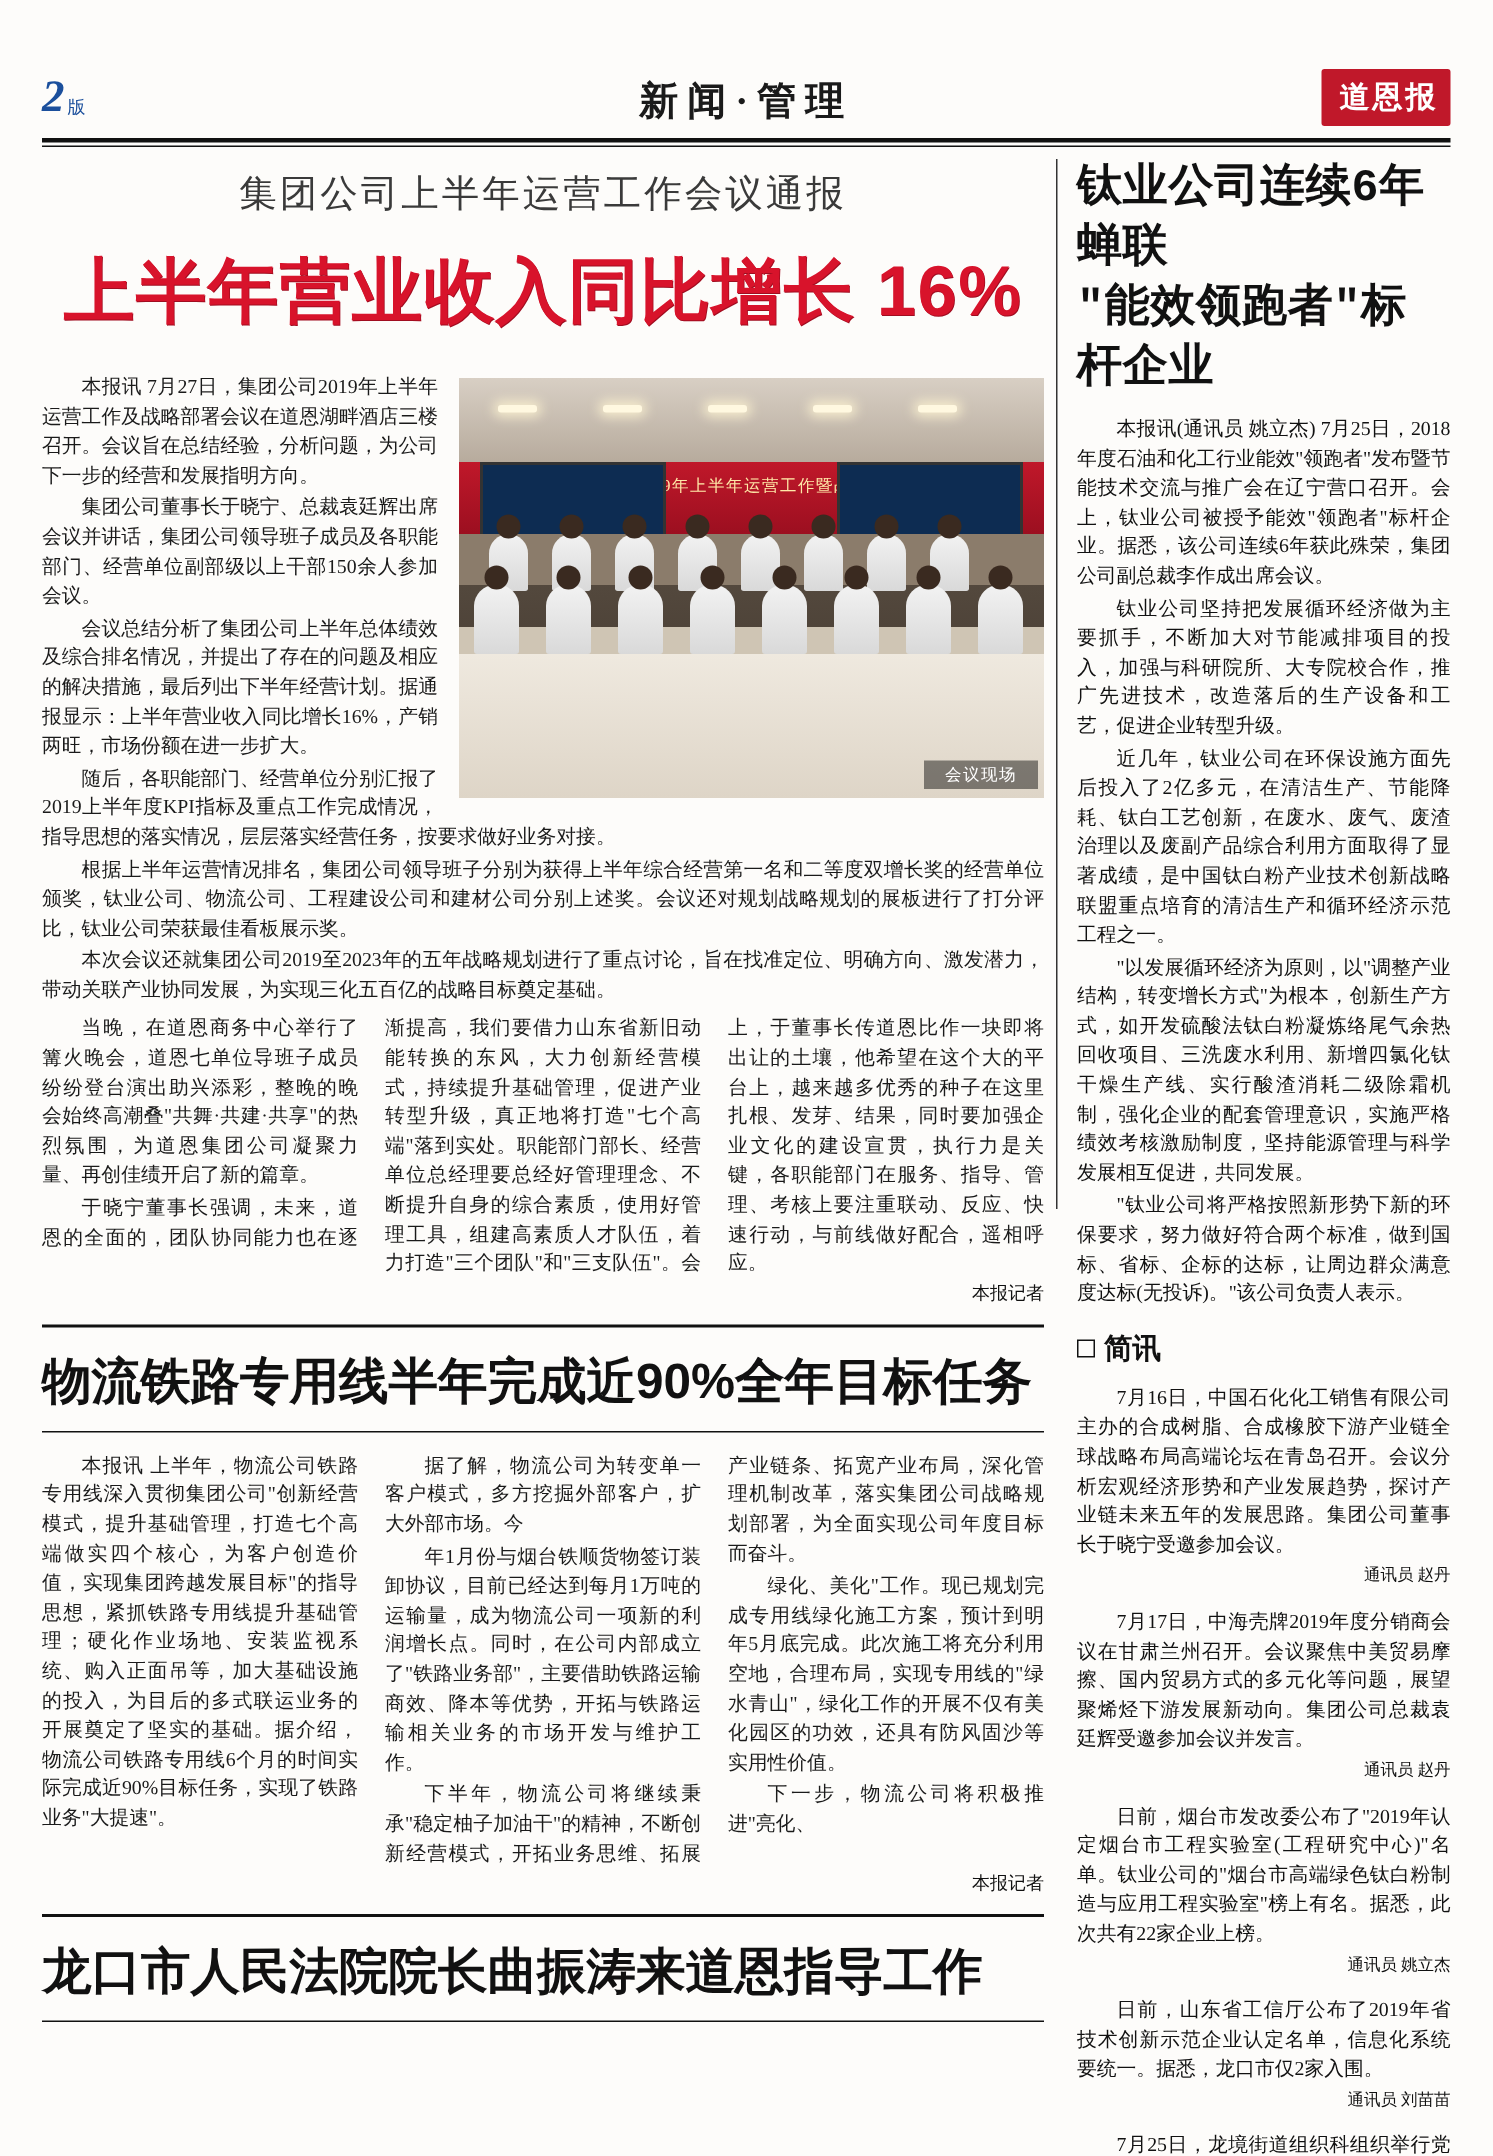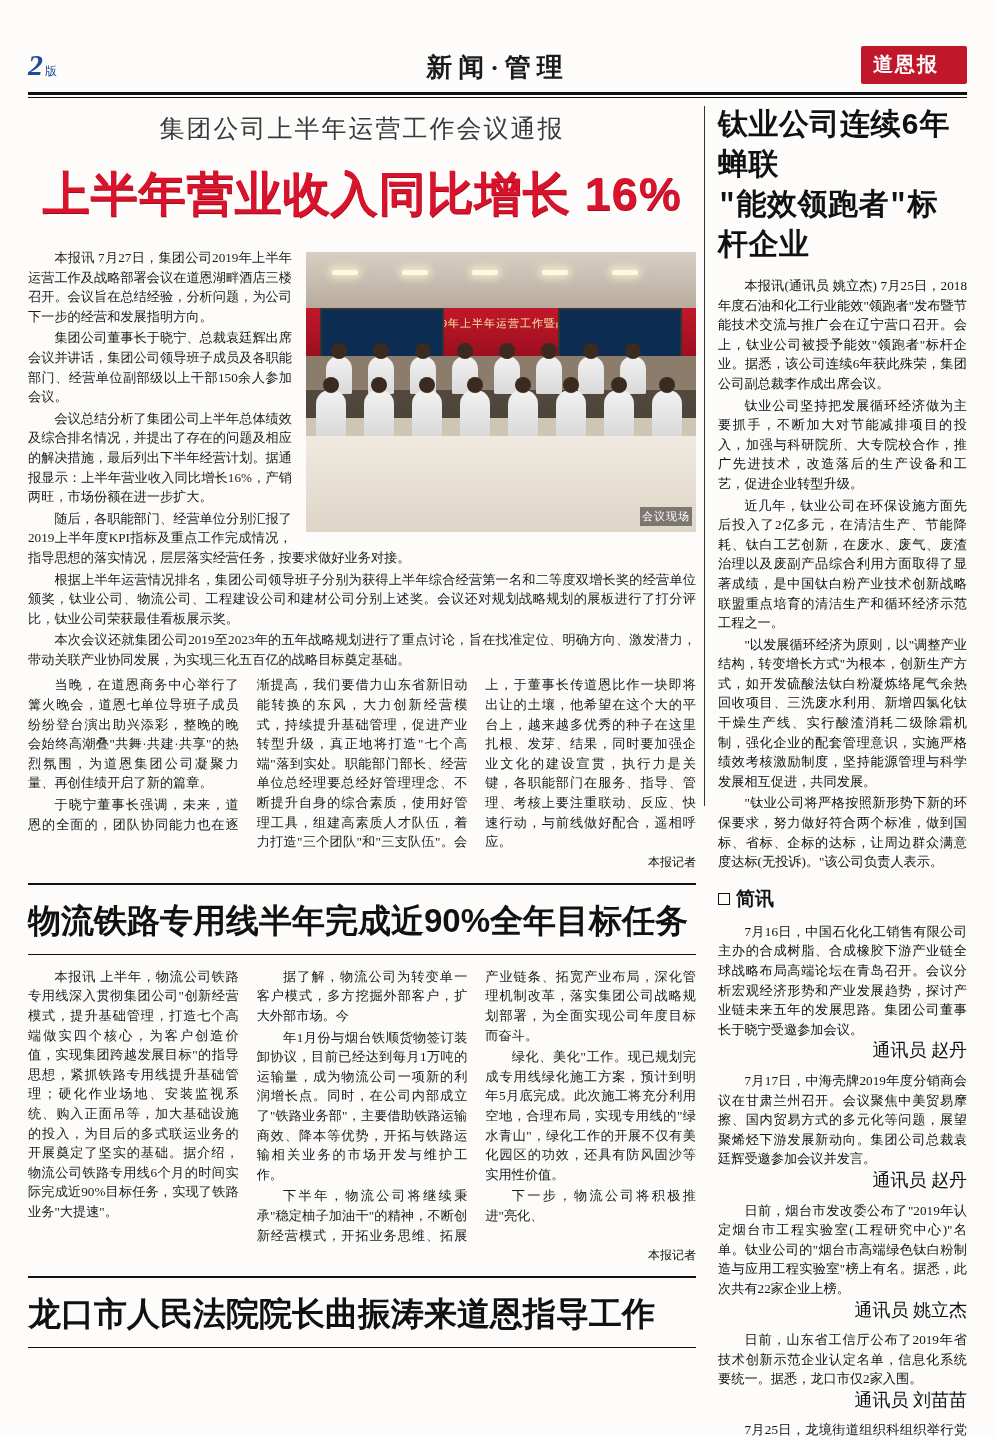--- a/index.html
+++ b/index.html
@@ -41,21 +41,21 @@
     font-family:"Liberation Serif",serif;
     font-weight:bold;
     color:#1a1a1a;
   }
   .masthead-logo{
     position:absolute;right:0;top:0;
     background:#c0182a;
     color:#fff;
     font-size:20px;font-weight:bold;
     letter-spacing:2px;
-    padding:5px 28px 6px 12px;
+    padding:5px 8px 6px 12px;
     border-radius:2px;
     font-family:"Liberation Serif",serif;
   }
   .rule-top{
     position:absolute;left:28px;right:28px;top:92px;
     height:3px;background:#111;
   }
   .rule-top:after{
     content:"";position:absolute;left:0;right:0;top:5px;height:1px;background:#111;
   }
@@ -139,21 +139,21 @@
   }
   .photo .person:before{
     content:"";position:absolute;left:50%;top:-13px;transform:translateX(-50%);
     width:16px;height:16px;border-radius:50%;background:#3a2a20;
   }
   .photo .person.row2{
     bottom:138px;width:26px;height:38px;
   }
   .photo .caption{
     position:absolute;right:4px;bottom:6px;
-    background:rgba(0,0,0,.45);color:#fff;font-size:11px;padding:2px 2px;letter-spacing:1px;margin-top:13px;
+    background:rgba(0,0,0,.45);color:#fff;font-size:11px;padding:2px 14px;letter-spacing:1px;margin-top:13px;
   }
   .txt{
     font-size:13.2px;
     line-height:19.6px;
     text-align:justify;
     color:#1a1a1a;
     font-family:"Liberation Serif",serif;
   }
   .txt p{margin:0 0 2px 0;text-indent:2em;}
   .three-cols{
@@ -195,21 +195,21 @@
   }
   .r-body p{margin:0 0 2px 0;text-indent:2em;}
   .brief-title{
     font-size:19px;font-weight:bold;margin:14px 0 8px 0;
     font-family:"Liberation Sans",sans-serif;
   }
   .brief-title .box{
     display:inline-block;width:10px;height:10px;border:1px solid #111;margin-right:6px;
   }
   .brief-sign{
-    text-align:right;font-size:18px;margin:2px 0 8px 0;
+    text-align:right;font-size:11px;margin:2px 0 8px 0;
   }
 </style>
 </head>
 <body>
 
 <div class="page">
 
   <div class="masthead">
     <div class="page-num">
       <span class="num">2</span>

